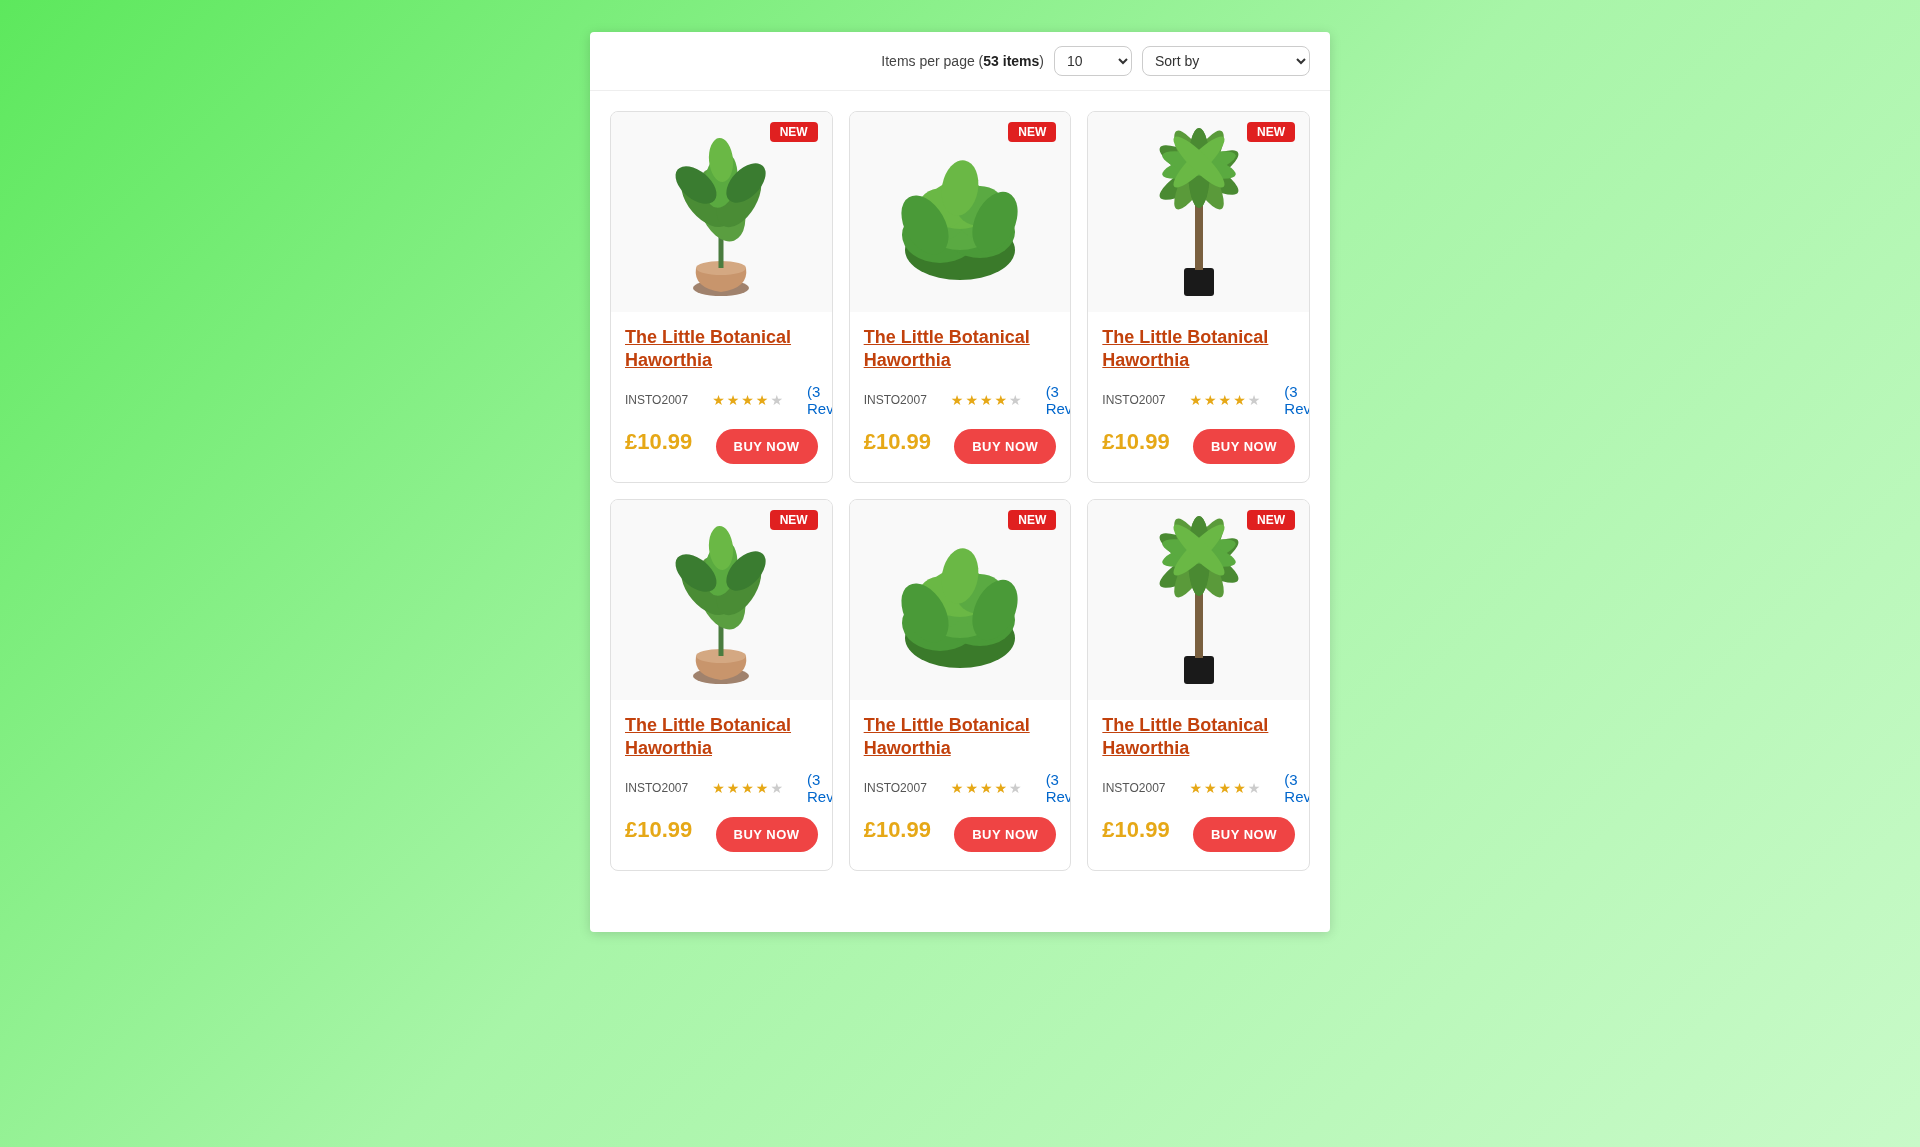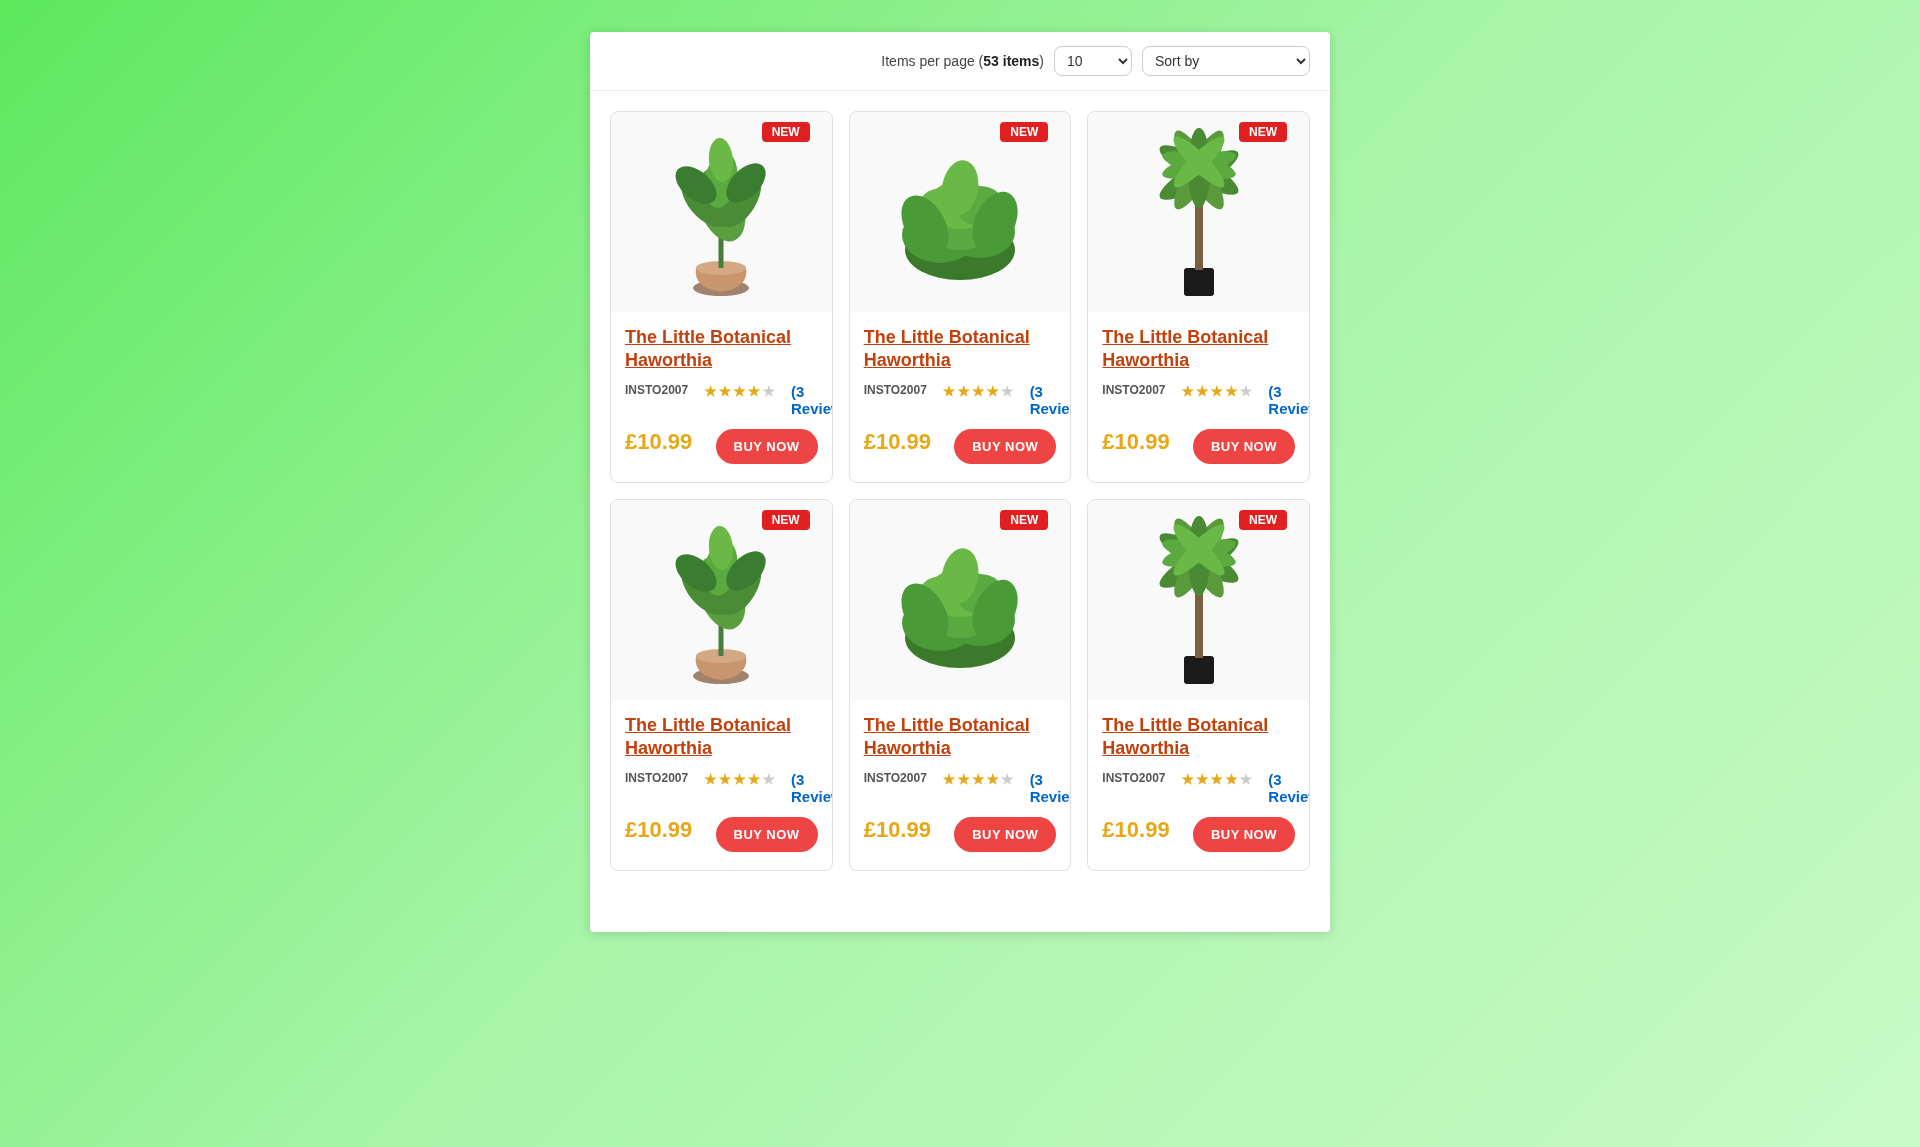--- a/index.html
+++ b/index.html
@@ -63,21 +63,21 @@
       position: relative;
       height: 200px;
       display: flex;
       align-items: center;
       justify-content: center;
       background: #f9f9f9;
     }
     .new-badge {
       position: absolute;
       top: 10px;
-      right: 22px;
+      right: 14px;
       background: #e02020;
       color: #fff;
       font-size: 12px;
       font-weight: bold;
       padding: 3px 10px;
       border-radius: 4px;
       z-index: 2;
     }
     .product-info {
       padding: 14px;
@@ -85,24 +85,23 @@
     .product-name {
       font-size: 18px;
       font-weight: bold;
       color: #c2410c;
       margin-bottom: 10px;
       line-height: 1.3;
       text-decoration: underline;
     }
     .product-meta {
       display: flex;
-      align-items: flex-start;
-      gap: 16px;
+      align-items: center;
+      gap: 24px;
       margin-bottom: 12px;
-      font-weight: bold;
     }
     .product-sku {
       font-size: 12px;
       color: #555;
     }
     .stars {
       display: flex;
       gap: 2px;
     }
     .star {

